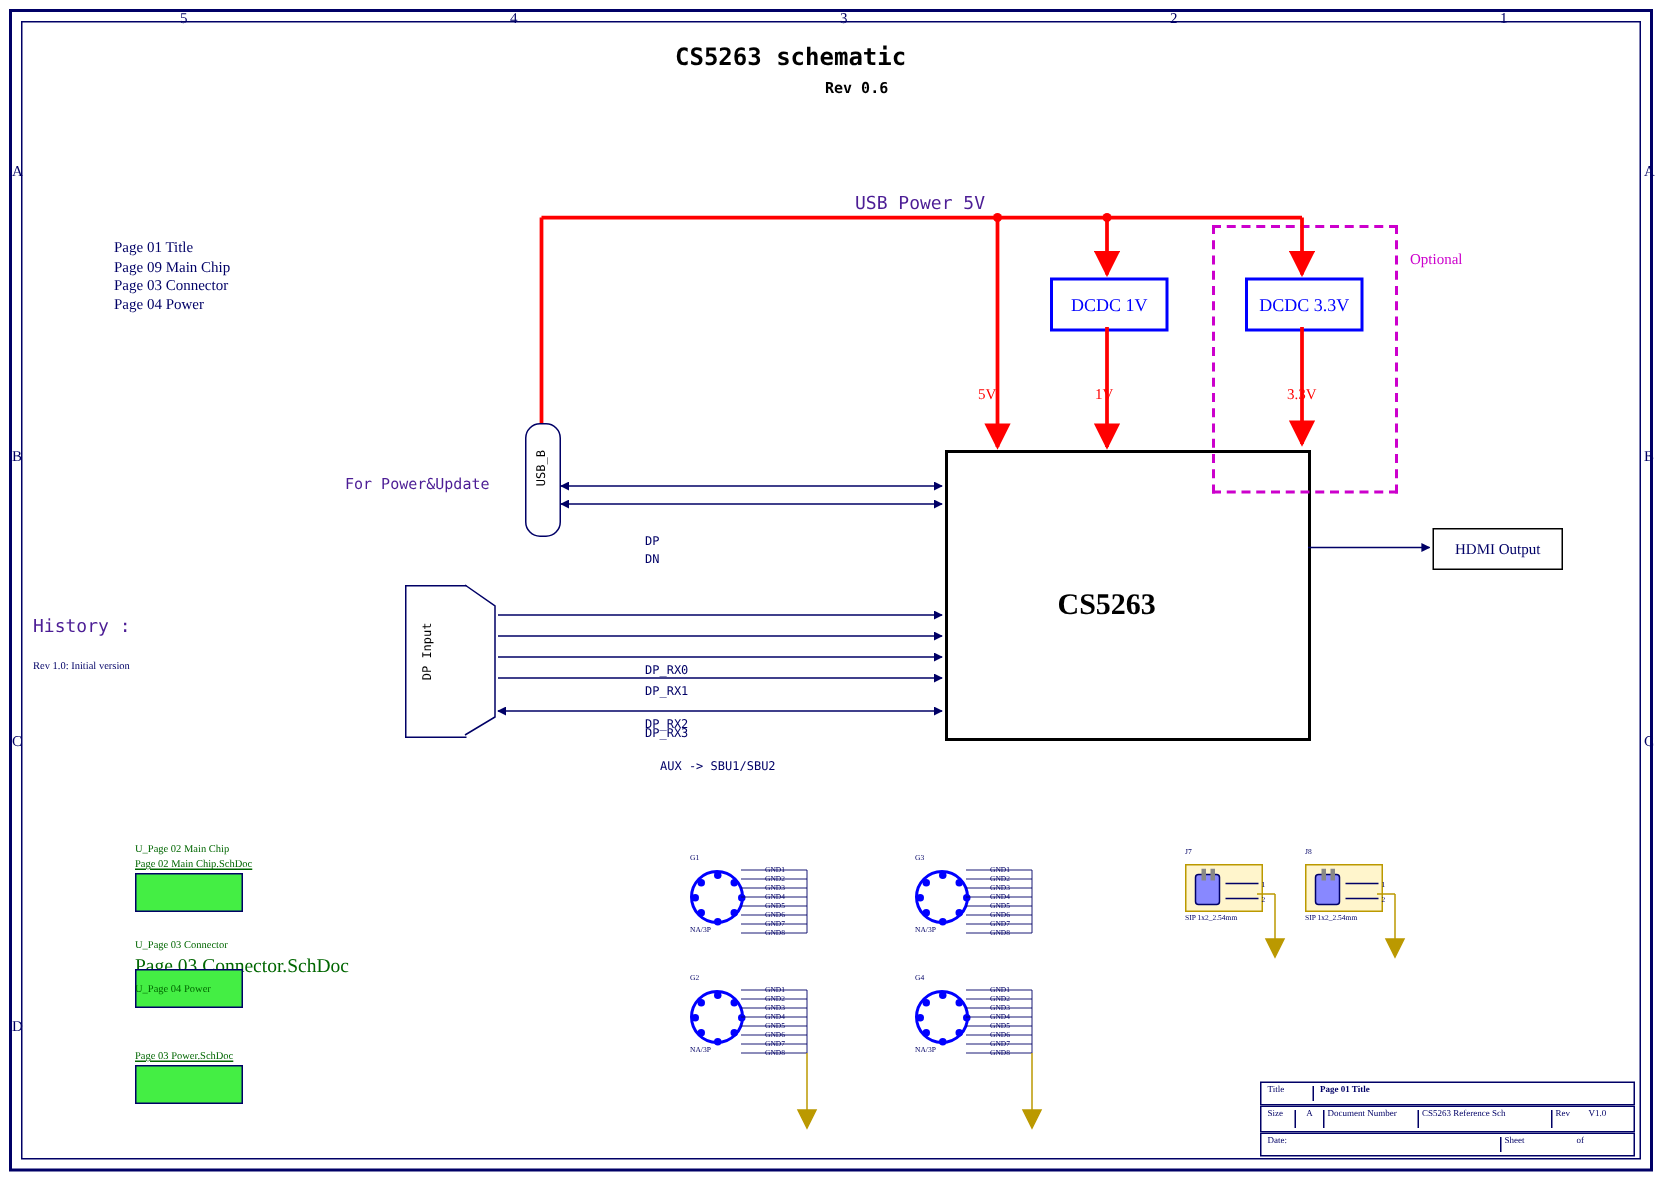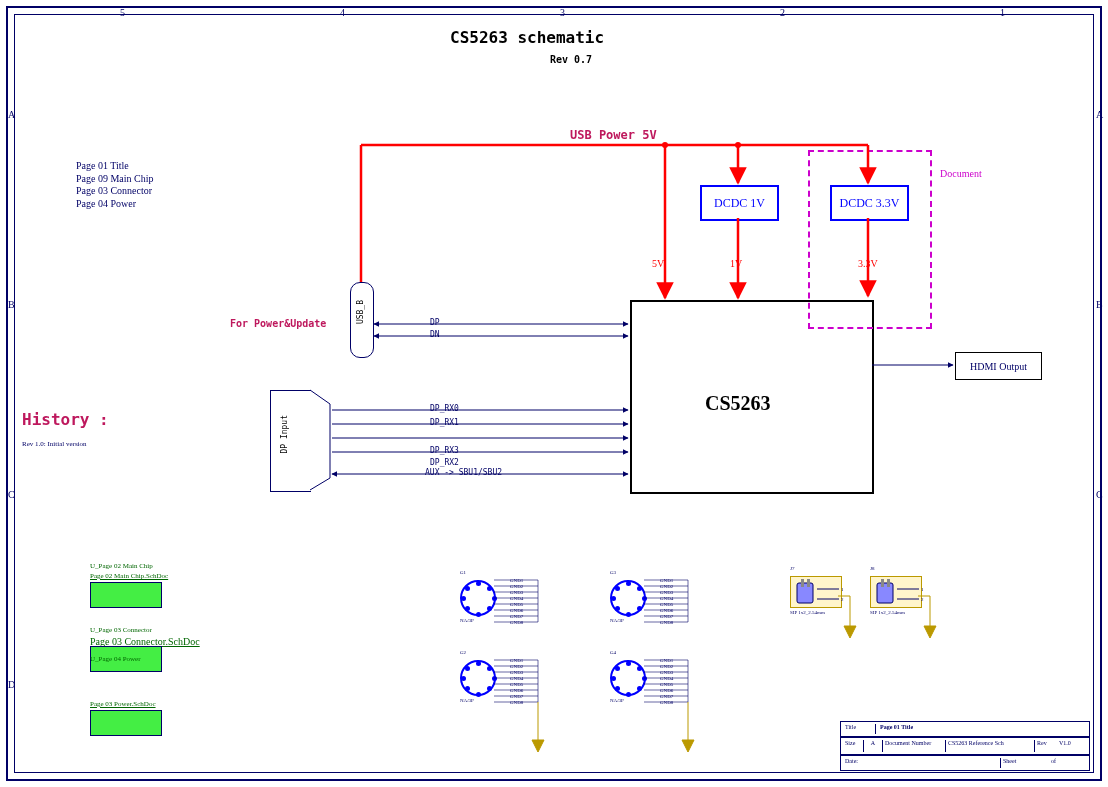--- a/index.html
+++ b/index.html
@@ -5,21 +5,21 @@
   html,body{margin:0;padding:0;background:#fff;font-family:"Times New Roman",serif;}
   .sheet{position:relative;width:1108px;height:787px;background:#fff;}
   .frame-outer{position:absolute;inset:6px;border:2px solid #006;}
   .frame-inner{position:absolute;inset:14px;border:1px solid #006;}
   .zone{position:absolute;font:10px/1 "Times New Roman";color:#006;}
   
   .title{position:absolute;left:450px;top:28px;font:bold 16px monospace;color:#000;}
   .rev{position:absolute;left:550px;top:54px;font:bold 10px monospace;color:#000;}
   .txt{position:absolute;font:10px/1.25 "Times New Roman";color:#006;}
   .txt.mag{color:#c0c;}
-  .txt.mono{font-family:monospace;font-weight:bold;color:#be185d;}
+  .txt.mono{font-family:monospace;font-weight:normal;color:#4c1d95;}
   .chip{position:absolute;border:2px solid #000;background:#fff;}
   .chip-label{position:absolute;font:bold 20px "Times New Roman";color:#000;}
   .dcdc{position:absolute;border:2px solid #00f;width:75px;height:32px;display:flex;align-items:center;justify-content:center;font:12px "Times New Roman";color:#00f;background:#fff;}
   .dash-box{position:absolute;border:2px dashed #c0c;}
   .hdmi{position:absolute;border:1px solid #000;width:85px;height:26px;display:flex;align-items:center;justify-content:center;font:10px "Times New Roman";color:#006;background:#fff;}
   .green-box{position:absolute;width:70px;height:24px;background:#4e4;border:1px solid #006;}
   .holder{position:absolute;}
   .circle{position:absolute;width:32px;height:32px;border:2px solid #00f;border-radius:50%;}
   .circle .dot{position:absolute;width:5px;height:5px;background:#00f;border-radius:50%;}
   
@@ -31,21 +31,21 @@
   .title-block{position:absolute;right:18px;bottom:16px;width:250px;}
   .tb-row{border:1px solid #006;font:6px/1.2 "Times New Roman";color:#006;padding:2px 4px;background:#fff;}
   .tb-row.h{height:10px;}
   .tb-row.h2{height:12px;}
   svg.wires{position:absolute;left:0;top:0;pointer-events:none;}
   .usb-b{position:absolute;left:350px;top:282px;width:22px;height:74px;border:1px solid #006;border-radius:10px/10px;}
   .usb-b-label{position:absolute;font:8px monospace;color:#000;writing-mode:vertical-rl;transform:rotate(180deg);}
   .dp-conn{position:absolute;left:270px;top:390px;width:40px;height:100px;border:1px solid #006;border-right:none;}
   .dp-conn::after{content:"";position:absolute;right:-14px;top:0;width:0;height:0;border-top:12px solid transparent;border-left:14px solid #fff;}
   .dp-label{position:absolute;font:8px monospace;color:#000;writing-mode:vertical-rl;transform:rotate(180deg);}
-  .sig{position:absolute;font:8px monospace;color:#006;}
+  .sig{position:absolute;font:8px monospace;color:#006;margin-top:38px;}
 </style>
 </head>
 <body>
 
 <div class="sheet">
 
   <div class="frame-outer"></div>
   <div class="frame-inner"></div>
 
   <span class="zone" style="left:120px;top:8px">5</span>
@@ -55,42 +55,42 @@
   <span class="zone" style="left:1000px;top:8px">1</span>
   <span class="zone" style="left:8px;top:110px">A</span>
   <span class="zone" style="left:8px;top:300px">B</span>
   <span class="zone" style="left:8px;top:490px">C</span>
   <span class="zone" style="left:8px;top:680px">D</span>
   <span class="zone" style="left:1096px;top:110px">A</span>
   <span class="zone" style="left:1096px;top:300px">B</span>
   <span class="zone" style="left:1096px;top:490px">C</span>
 
   <div class="title">CS5263  schematic</div>
-  <div class="rev">Rev 0.7</div>
+  <div class="rev">Rev 0.6</div>
 
   <div class="txt" style="left:76px;top:160px">
     <div>Page 01 Title</div>
     <div>Page 09 Main Chip</div>
     <div>Page 03 Connector</div>
     <div>Page 04 Power</div>
   </div>
 
-  <div class="txt mono" style="font-size:16px;left:22px;top:410px">History :</div>
+  <div class="txt mono" style="font-size:12px;left:22px;top:410px">History :</div>
   <div class="txt" style="left:22px;top:440px;font-size:7px">Rev 1.0: Initial version</div>
 
   <div class="txt mono" style="left:570px;top:128px;font-size:12px">USB Power 5V</div>
 
   <div class="chip" style="left:630px;top:300px;width:240px;height:190px"></div>
   <div class="chip-label" style="left:705px;top:392px">CS5263</div>
 
   <div class="dcdc" style="left:700px;top:185px">DCDC 1V</div>
   <div class="dcdc" style="left:830px;top:185px">DCDC 3.3V</div>
 
   <div class="dash-box" style="left:808px;top:150px;width:120px;height:175px"></div>
-  <div class="txt mag" style="left:940px;top:168px">Document</div>
+  <div class="txt mag" style="left:940px;top:168px">Optional</div>
 
   <div class="txt" style="left:652px;top:258px;color:#f00">5V</div>
   <div class="txt" style="left:730px;top:258px;color:#f00">1V</div>
   <div class="txt" style="left:858px;top:258px;color:#f00">3.3V</div>
 
   <div class="hdmi" style="left:955px;top:352px">HDMI Output</div>
 
   <div class="usb-b"></div>
   <div class="usb-b-label" style="left:356px;top:300px">USB_B</div>
   <div class="txt mono" style="left:230px;top:318px;font-size:10px">For Power&amp;Update</div>
@@ -98,23 +98,23 @@
   <div class="dp-conn"></div>
   <svg class="wires" width="1108" height="787">
     <polyline points="310,390 330,404 330,478 310,490" fill="none" stroke="#006" stroke-width="1"></polyline>
   </svg>
   <div class="dp-label" style="left:280px;top:415px">DP Input</div>
 
   <div class="sig" style="left:430px;top:318px">DP</div>
   <div class="sig" style="left:430px;top:330px">DN</div>
   <div class="sig" style="left:430px;top:404px">DP_RX0</div>
   <div class="sig" style="left:430px;top:418px">DP_RX1</div>
-  <div class="sig" style="left:430px;top:458px">DP_RX2</div>
+  <div class="sig" style="left:430px;top:440px">DP_RX2</div>
   <div class="sig" style="left:430px;top:446px">DP_RX3</div>
-  <div class="sig" style="left:425px;top:468px">AUX -&gt; SBU1/SBU2</div>
+  <div class="sig" style="left:440px;top:468px">AUX -&gt; SBU1/SBU2</div>
 
   <svg class="wires" width="1108" height="787">
     <defs>
       <marker id="ah" viewBox="0 0 10 10" refX="9" refY="5" markerWidth="6" markerHeight="6" orient="auto">
         <path d="M0,0 L10,5 L0,10 z" fill="#006"></path>
       </marker>
       <marker id="ahR" viewBox="0 0 10 10" refX="9" refY="5" markerWidth="7" markerHeight="7" orient="auto">
         <path d="M0,0 L10,5 L0,10 z" fill="#f00"></path>
       </marker>
       <marker id="ahRstart" viewBox="0 0 10 10" refX="1" refY="5" markerWidth="7" markerHeight="7" orient="auto">
@@ -153,21 +153,21 @@
 
     <line x1="872" y1="365" x2="953" y2="365" stroke="#006" stroke-width="1" marker-end="url(#ah)"></line>
 
   </svg>
 
   <div class="txt" style="left:90px;top:562px;font-size:7px;color:#060">U_Page 02 Main Chip</div>
   <div class="txt" style="left:90px;top:572px;font-size:7px;color:#060;text-decoration:underline">Page 02 Main Chip.SchDoc</div>
   <div class="green-box" style="left:90px;top:582px"></div>
 
   <div class="txt" style="left:90px;top:626px;font-size:7px;color:#060">U_Page 03 Connector</div>
-  <div class="txt" style="left:90px;top:636px;font-size:10px;color:#060;text-decoration:underline">Page 03 Connector.SchDoc</div>
+  <div class="txt" style="left:90px;top:636px;font-size:13px;color:#060;">Page 03 Connector.SchDoc</div>
   <div class="green-box" style="left:90px;top:646px"></div>
 
   <div class="txt" style="left:90px;top:655px;font-size:7px;color:#060">U_Page 04 Power</div>
   <div class="txt" style="left:90px;top:700px;font-size:7px;color:#060;text-decoration:underline">Page 03 Power.SchDoc</div>
   <div class="green-box" style="left:90px;top:710px"></div>
 
   <div class="holder" style="left:460px;top:580px">
     <div class="tiny" style="left:0;top:-10px">G1</div>
     <div class="circle">
       <div class="dot d0"></div>

